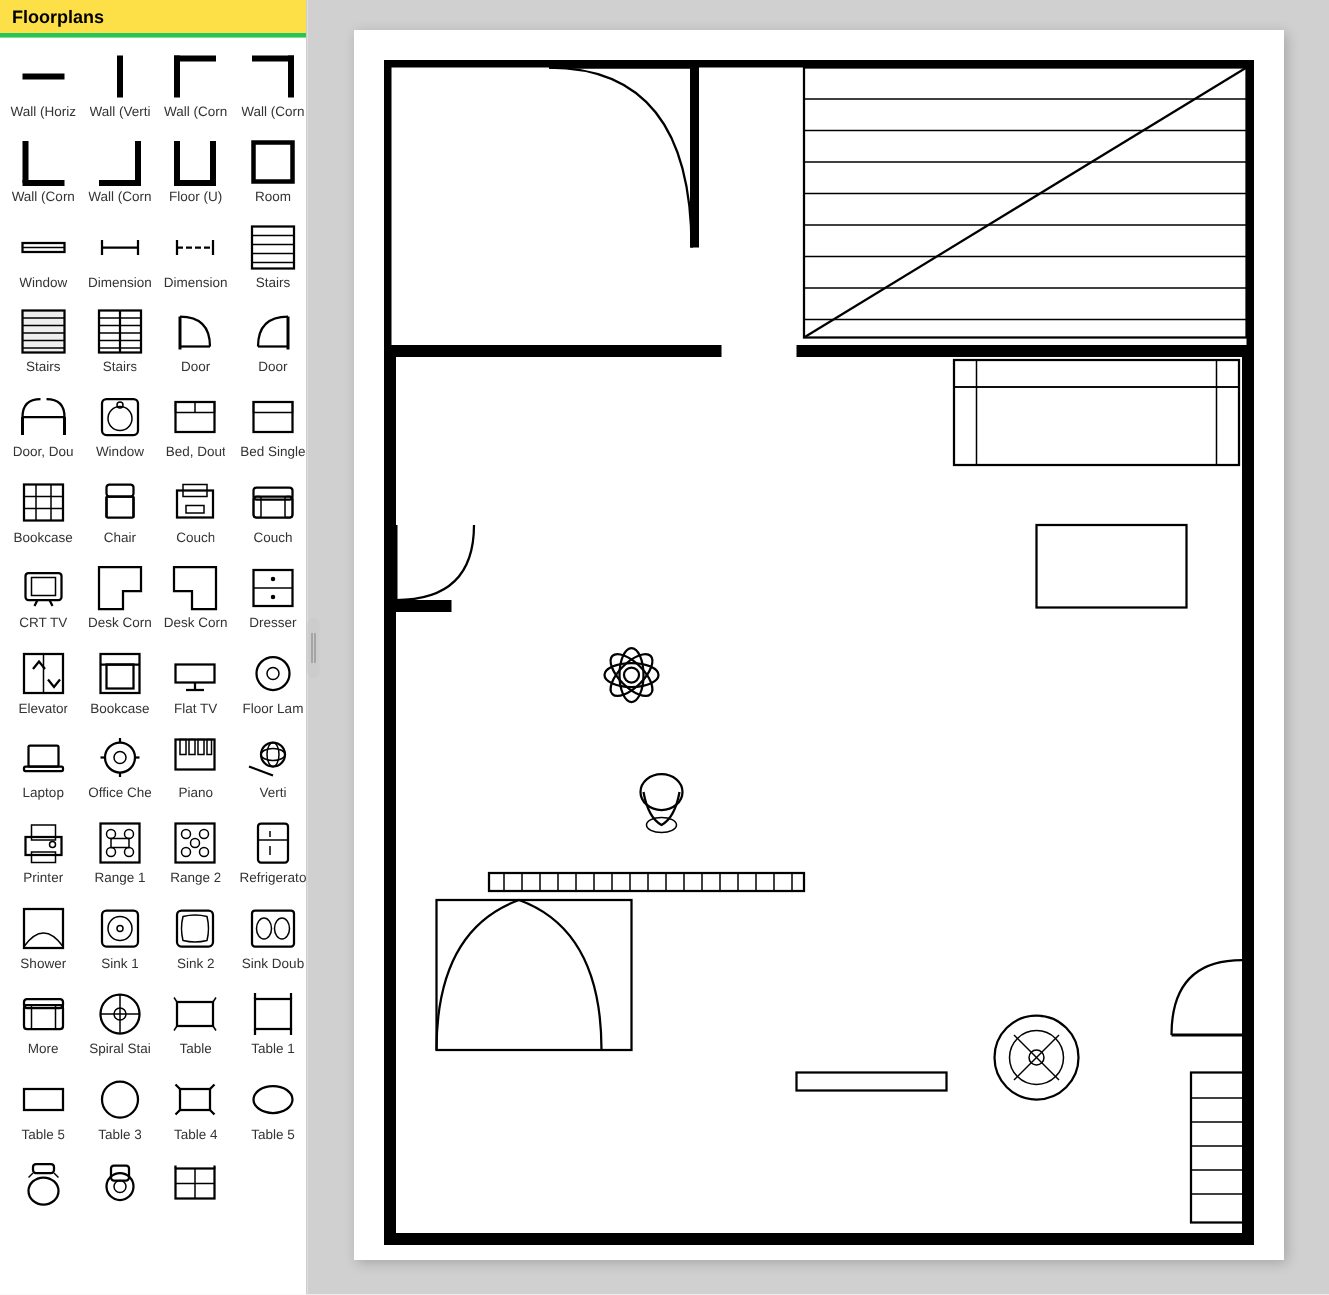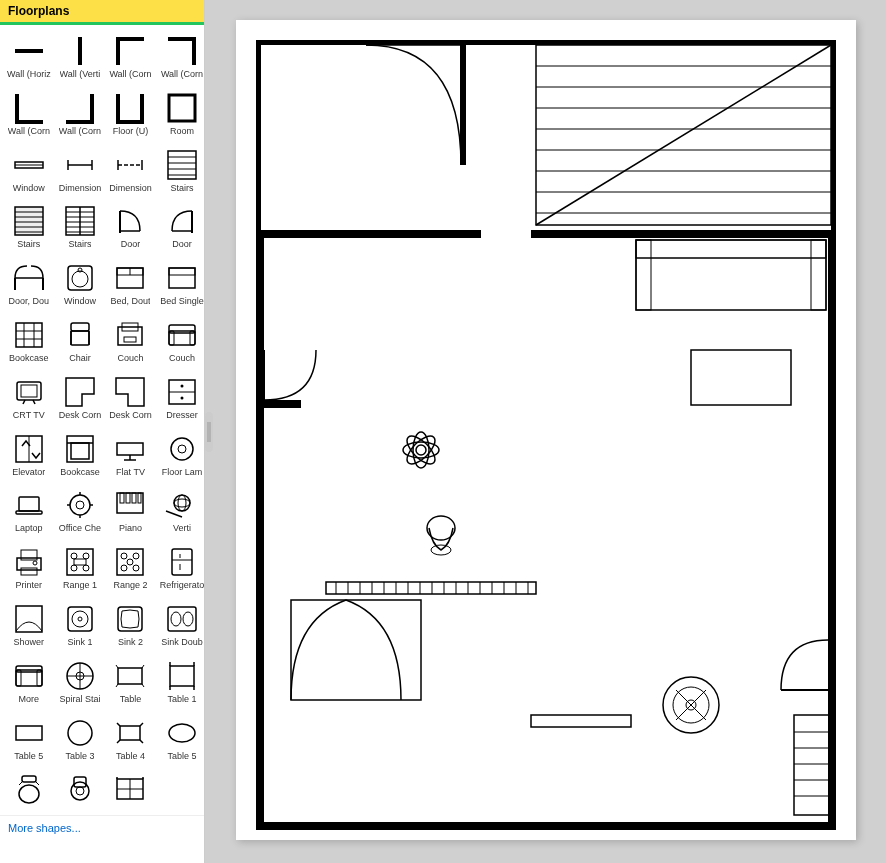--- a/index.html
+++ b/index.html
@@ -691,21 +691,20 @@
           <line x1="3" y1="16" x2="29" y2="16" stroke="#000" stroke-width="1"></line>
           <line x1="16" y1="6" x2="16" y2="26" stroke="#000" stroke-width="1"></line>
           <line x1="3" y1="6" x2="3" y2="4" stroke="#000" stroke-width="1.5"></line>
           <line x1="29" y1="6" x2="29" y2="4" stroke="#000" stroke-width="1.5"></line>
         </svg>
       </div>
       <div class="shape-label"></div>
     </div>
 
   </div>
-  <div class="more-shapes">More shapes...</div>
 </div>
 
 <div id="resize-handle">
   <svg width="6" height="20" viewBox="0 0 6 20">
     <line x1="2" y1="0" x2="2" y2="20" stroke="#999" stroke-width="1"></line>
     <line x1="4" y1="0" x2="4" y2="20" stroke="#999" stroke-width="1"></line>
   </svg>
 </div>
 
 <div id="main">

